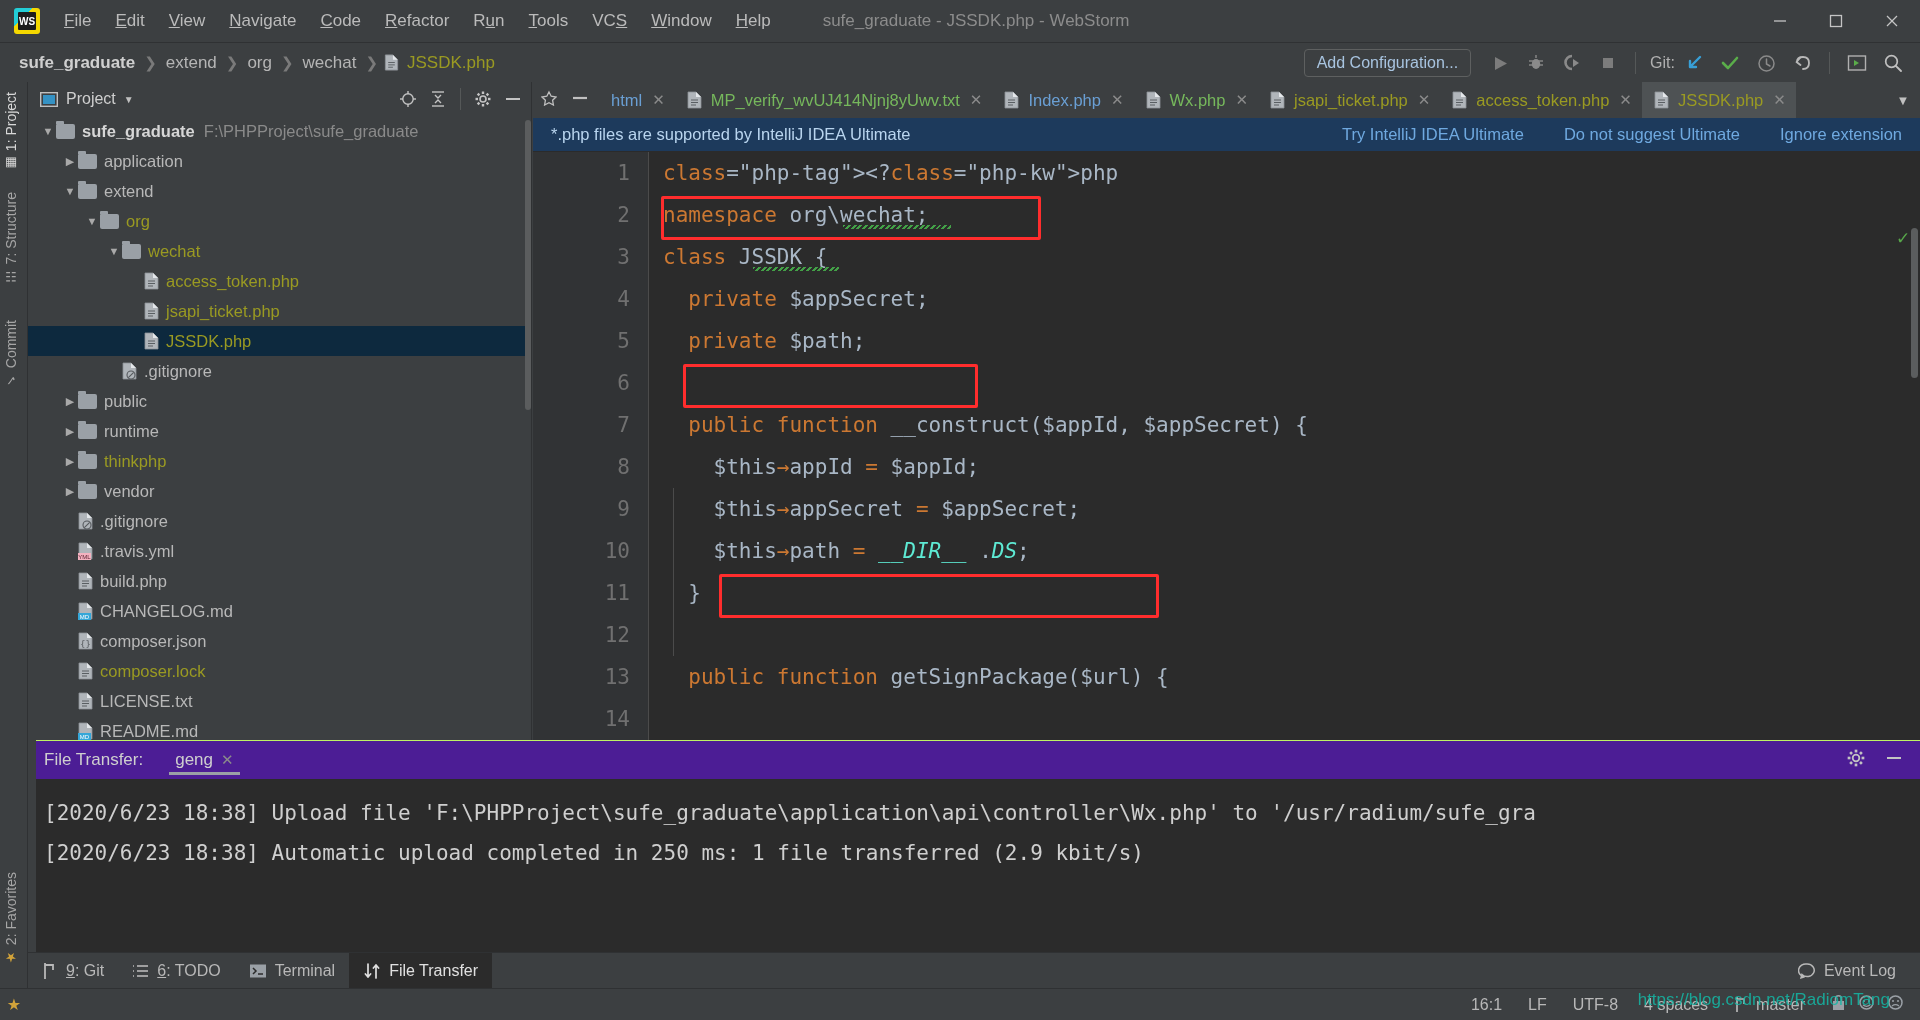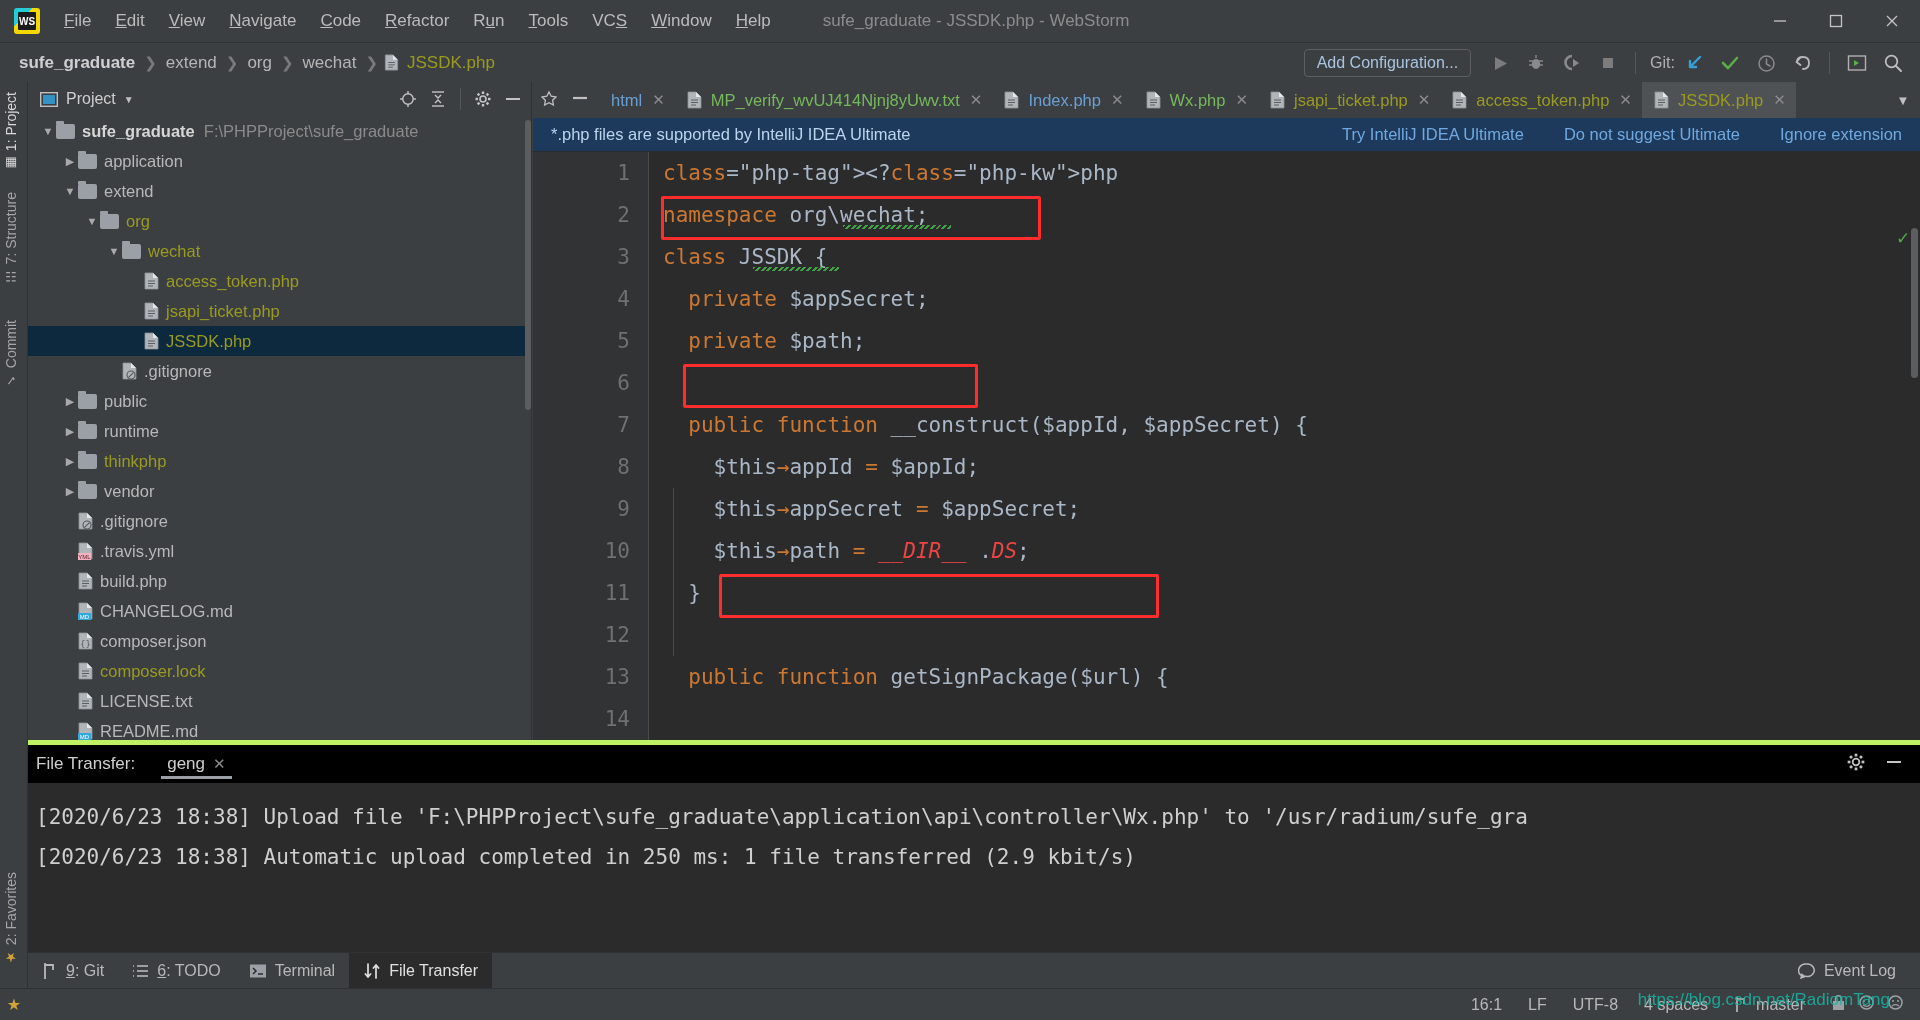--- a/index.html
+++ b/index.html
@@ -158,42 +158,42 @@
   .lineno {
     height: 42px; line-height: 42px; text-align: right; padding-right: 18px;
     color: #707070; font-family: "DejaVu Sans Mono", monospace; font-size: 21px;
   }
   .codelines {
     position: absolute; left: 116px; top: 0; right: 0; bottom: 0;
     font-family: "DejaVu Sans Mono", monospace; font-size: 21px; color: #a9b7c6;
   }
   .cline { height: 42px; line-height: 42px; white-space: pre; padding-left: 14px; position: relative; }
   .kw { color: #cc7832; }
-  .const { color: #ef4444; font-style: italic; }
+  .const { color: #5eead4; font-style: italic; }
   .arrow-op { color: #cc7832; }
   .squiggle {
     position: absolute; bottom: 7px; height: 4px;
     background-image: repeating-linear-gradient(135deg, #43a047 0 2px, transparent 2px 4px);
   }
   .redbox {
     position: absolute; border: 3px solid #ff2d2d; border-radius: 2px; pointer-events: none;
   }
   .indentguide { position: absolute; width: 1px; background: #4b4b4b; }
 
   .editor-scroll-v {
     position: absolute; right: 2px; top: 76px; width: 7px; height: 150px; background: #5b5d5e; border-radius: 4px;
   }
   .inspect-ok {
     position: absolute; right: 6px; top: 76px; width: 18px; height: 18px; color: #57a64a; font-size: 17px;
   }
 
   
   .ft-panel {
-    position: absolute; left: 28px; top: 740px; right: 0; height: 240px; background: #000000;
-    border-top: 5px solid #bef264;
+    position: absolute; left: 36px; top: 740px; right: 0; height: 240px; background: #4c1d95;
+    border-top: 1px solid #bef264;
   }
   .ft-head { height: 38px; display: flex; align-items: center; padding-left: 8px; }
   .ft-title { font-size: 17px; color: #cfcfcf; margin-right: 26px; }
   .ft-tab {
     display: flex; align-items: center; gap: 8px; font-size: 17px; color: #cfcfcf;
     padding: 0 6px 0 6px; height: 38px; position: relative;
   }
   .ft-tab::after {
     content:""; position:absolute; left:0; right:0; bottom:4px; height:3px; background:#9aa0a6;
   }

